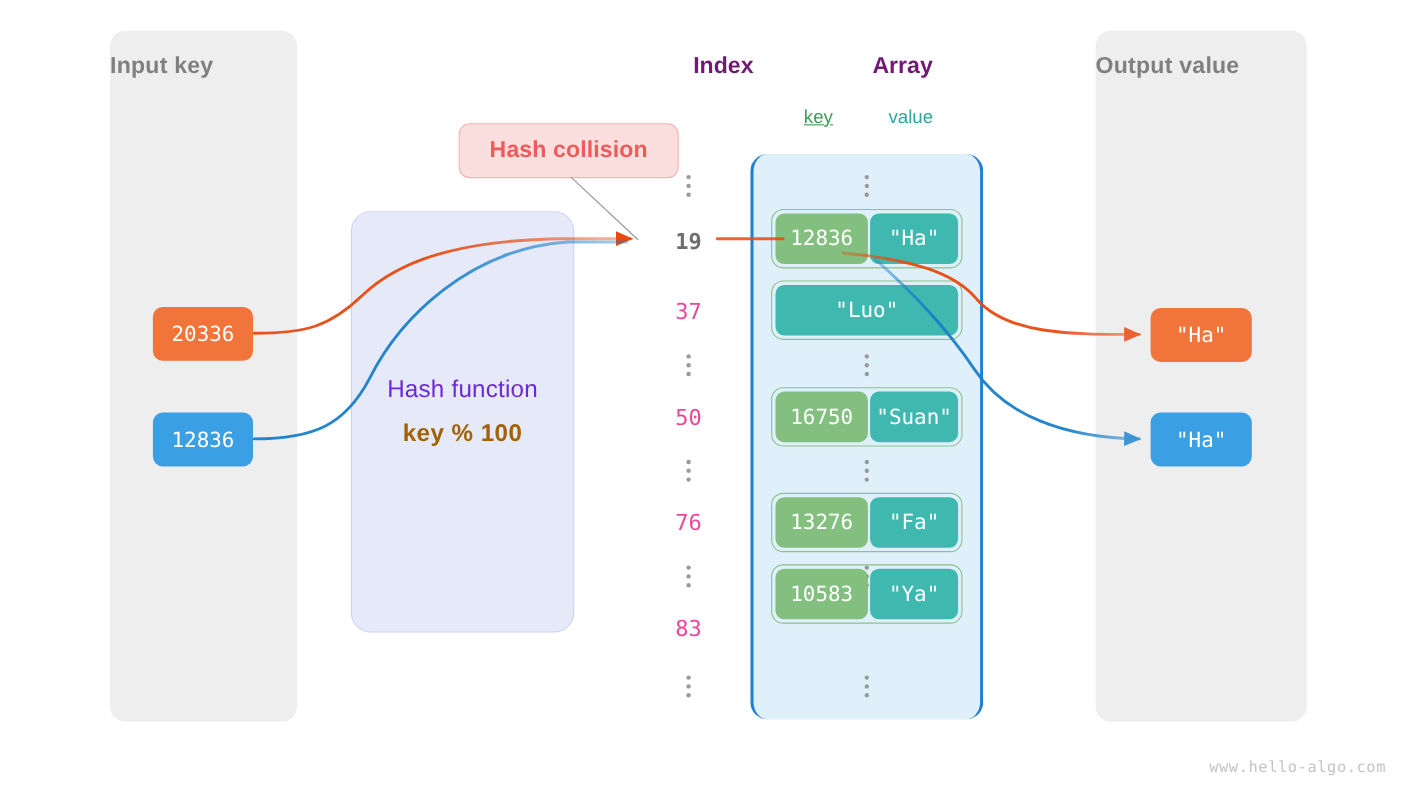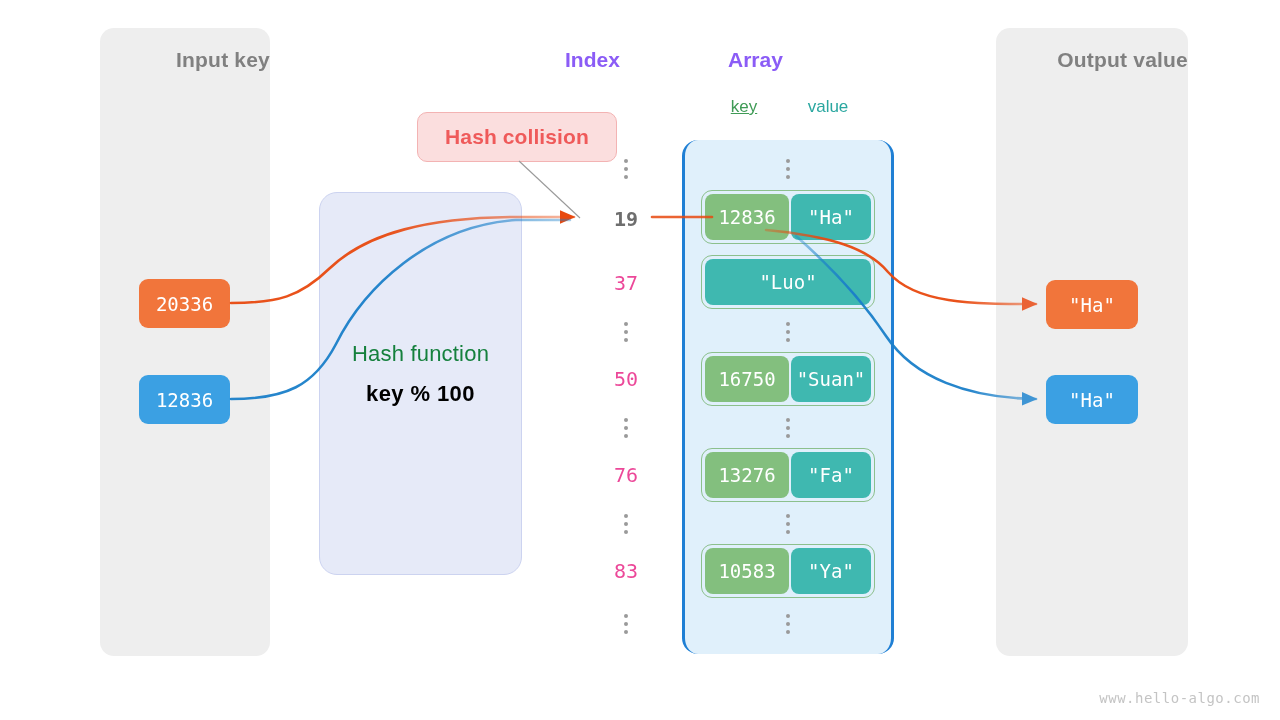--- a/index.html
+++ b/index.html
@@ -22,34 +22,34 @@
     background: #eeeeee;
     border-radius: 14px;
   }
   #panel-input  { left: 100px; top: 28px; width: 170px; height: 628px; }
   #panel-output { left: 996px; top: 28px; width: 192px; height: 628px; }
 
   .panel-title {
     position: absolute;
     width: 100%;
     top: 20px;
-    text-align: right;
+    text-align: left;
     font-size: 21px;
     font-weight: bold;
     color: #808080;
     letter-spacing: .2px;
   }
 
   
   .col-head {
     position: absolute;
     font-size: 21px;
     font-weight: bold;
-    color: #8b5cf6;
-    text-align: left;
+    color: #701a75;
+    text-align: right;
     white-space: nowrap;
   }
   #head-index { left: 565px; top: 48px; width: 120px; }
   #head-array { left: 728px; top: 48px; width: 120px; }
 
   .sub-head {
     position: absolute;
     font-size: 17px;
     text-align: center;
     white-space: nowrap;
@@ -95,28 +95,28 @@
     border-radius: 18px;
   }
   #hash-text {
     position: absolute;
     left: 0; right: 0;
     top: 148px;
     text-align: center;
   }
   #hash-label {
     font-size: 22px;
-    color: #15803d;
+    color: #6d28d9;
     letter-spacing: .2px;
   }
   #hash-formula {
     margin-top: 14px;
     font-size: 22px;
     font-weight: bold;
-    color: #000000;
+    color: #a16207;
     letter-spacing: .4px;
   }
 
   
   #collision-badge {
     position: absolute;
     left: 417px; top: 112px;
     width: 198px; height: 48px;
     background: #fbdede;
     border: 1.5px solid #f3b3b3;
@@ -320,21 +320,21 @@
     <div class="v">"Luo"</div>
   </div>
   <div class="pair" style="top:352px">
     <div class="k">16750</div>
     <div class="v">"Suan"</div>
   </div>
   <div class="pair" style="top:448px">
     <div class="k">13276</div>
     <div class="v">"Fa"</div>
   </div>
-  <div class="pair" style="top:544px">
+  <div class="pair" style="top:513px">
     <div class="k">10583</div>
     <div class="v">"Ya"</div>
   </div>
 
   <div id="hash-box">
     <div id="hash-text">
       <div id="hash-label">Hash function</div>
       <div id="hash-formula">key % 100</div>
     </div>
   </div>

